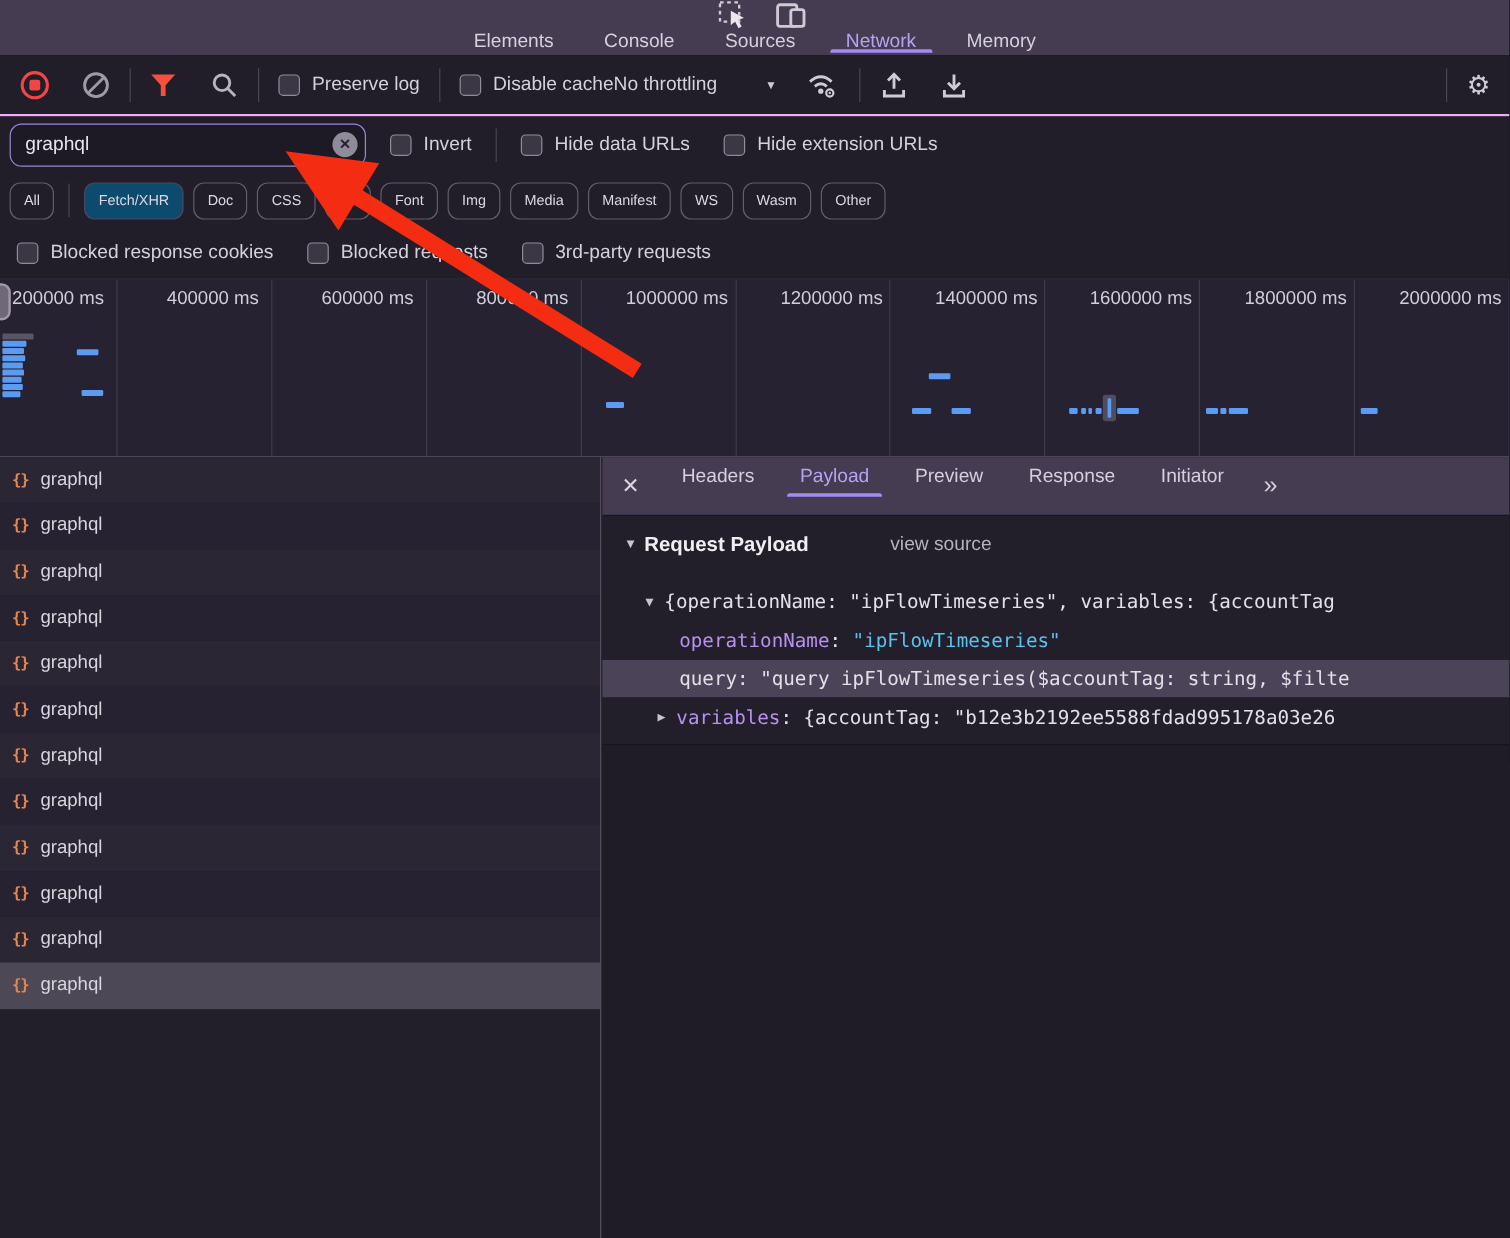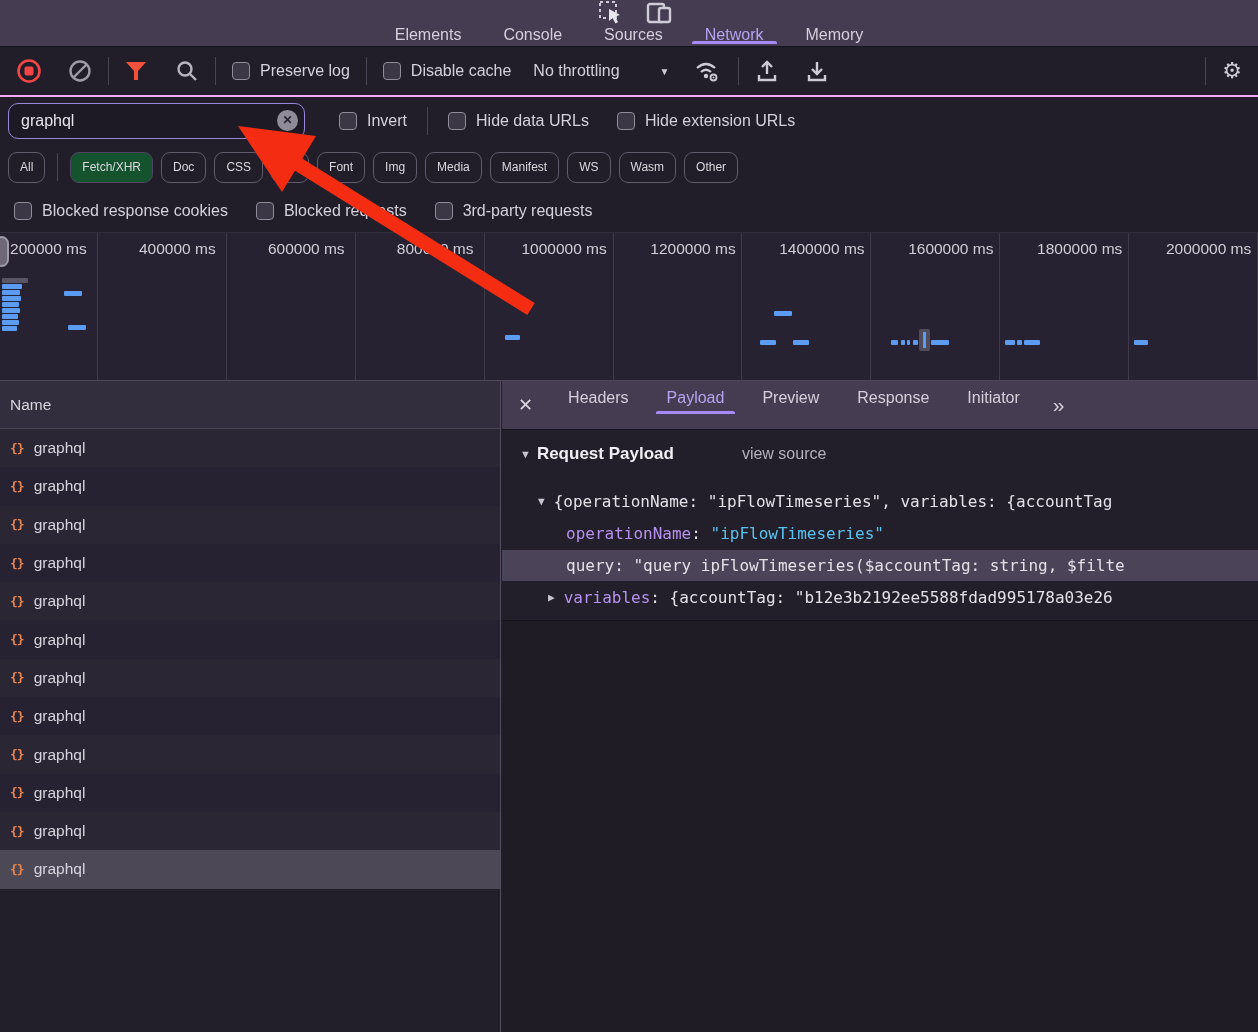--- a/index.html
+++ b/index.html
@@ -28,27 +28,27 @@
   .cb-group { display: flex; align-items: center; gap: 10px; font-size: 16px; color: #d5d0db; white-space: nowrap; }
   .cb { width: 18px; height: 18px; border: 1.5px solid #908c9a; border-radius: 4px; background: #3b3744; flex: 0 0 auto; }
   .throttle { display: flex; align-items: center; gap: 12px; font-size: 16px; color: #d5d0db; }
   .caret { font-size: 10px; color: #cfcbd6; }
 
   
   .filter-row { position: absolute; top: 97px; left: 0; right: 0; height: 47px; background: #221e29; display: flex; align-items: center; padding-left: 8px; }
   .filter-box { position: relative; width: 297px; height: 36px; }
   .filter-input { width: 100%; height: 100%; background: #1d1925; border: 1.5px solid #9a87d6; border-radius: 10px; color: #e7e4ec; font-size: 16px; font-family: "Liberation Sans", sans-serif; padding: 0 36px 0 12px; outline: none; }
   .clear-btn { position: absolute; right: 7px; top: 7px; width: 21px; height: 21px; border-radius: 50%; background: #8f8b99; color: #262230; font-size: 12px; font-weight: bold; display: flex; align-items: center; justify-content: center; }
-  .filter-row .grp { margin-left: 34px; }
+  .filter-row .grp { margin-left: 20px; }
   .filter-row .vdiv { height: 28px; background: #4a4454; margin: 0 20px 0 20px; }
 
   
   .chips-row { position: absolute; top: 144px; left: 0; right: 0; height: 46px; background: #221e29; display: flex; align-items: center; padding-left: 8px; gap: 8px; }
   .chip { height: 31px; display: flex; align-items: center; padding: 0 11px; border: 1.5px solid #615b6b; border-radius: 9px; font-size: 12px; color: #dcd8e0; white-space: nowrap; }
-  .chip.active { background: #14532d; border-color: #4e4463; }
+  .chip.active { background: #0c4a6e; border-color: #4e4463; }
   .chips-row .vdiv { height: 28px; background: #4a4454; margin: 0 4px; }
 
   
   .flags-row { position: absolute; top: 190px; left: 0; right: 0; height: 43px; background: #221e29; display: flex; align-items: center; padding-left: 14px; gap: 28px; border-bottom: 1px solid #332e3c; }
 
   
   .overview { position: absolute; top: 233px; left: 0; right: 0; height: 148px; background: #272231; border-bottom: 1px solid #4d4757; overflow: hidden; }
   .tl-cols { position: absolute; inset: 0; display: flex; gap: 31px; }
   .tl-col { flex: 1 1 0; border-right: 1px solid #403a49; }
   .tl-label { display: block; text-align: center; margin-top: 7px; font-size: 15.5px; color: #d2ced8; white-space: nowrap; }
@@ -164,21 +164,21 @@
     <div class="vdiv"></div>
     <div class="cb-group">
       <span class="cb"></span>
       <span>Preserve log</span>
     </div>
     <div class="vdiv"></div>
     <div class="cb-group">
       <span class="cb"></span>
       <span>Disable cache</span>
     </div>
-    <div class="throttle" style="margin-left:22px">
+    <div class="throttle" style="">
       <span>No throttling</span>
       <span class="caret" style="margin-left:28px">▼</span>
     </div>
     <span class="tool-ic" style="margin-left:24px">
       <svg class="icon" width="28" height="24" viewBox="0 0 28 24">
         <path d="M3 9 Q12 1 21 9" fill="none" stroke="#cfcbd6" stroke-width="2.3"></path>
         <path d="M7 13 Q12 8.5 17 13" fill="none" stroke="#cfcbd6" stroke-width="2.3"></path>
         <circle cx="12" cy="17" r="2.2" fill="#cfcbd6"></circle>
         <circle cx="19.5" cy="18.5" r="3" fill="none" stroke="#cfcbd6" stroke-width="1.8"></circle>
         <circle cx="19.5" cy="18.5" r="1" fill="#cfcbd6"></circle>
@@ -314,21 +314,20 @@
         <div class="tl-bar" style="left: 1024px; top: 107px; width: 16px;"></div>
         <div class="tl-bar" style="left: 1134px; top: 107px; width: 14px;"></div>
         <div class="tl-marker" style="left: 919px; top: 96px;">
           <span></span>
         </div>
       </div>
     <div class="tl-handle"></div>
   </div>
 
   <div class="requests">
-    <div class="req-header">Name</div>
     <div id="reqRows">
         <div class="req-row">
           <span class="req-icon">{}</span>
           <span>graphql</span>
         </div>
         <div class="req-row">
           <span class="req-icon">{}</span>
           <span>graphql</span>
         </div>
         <div class="req-row">

